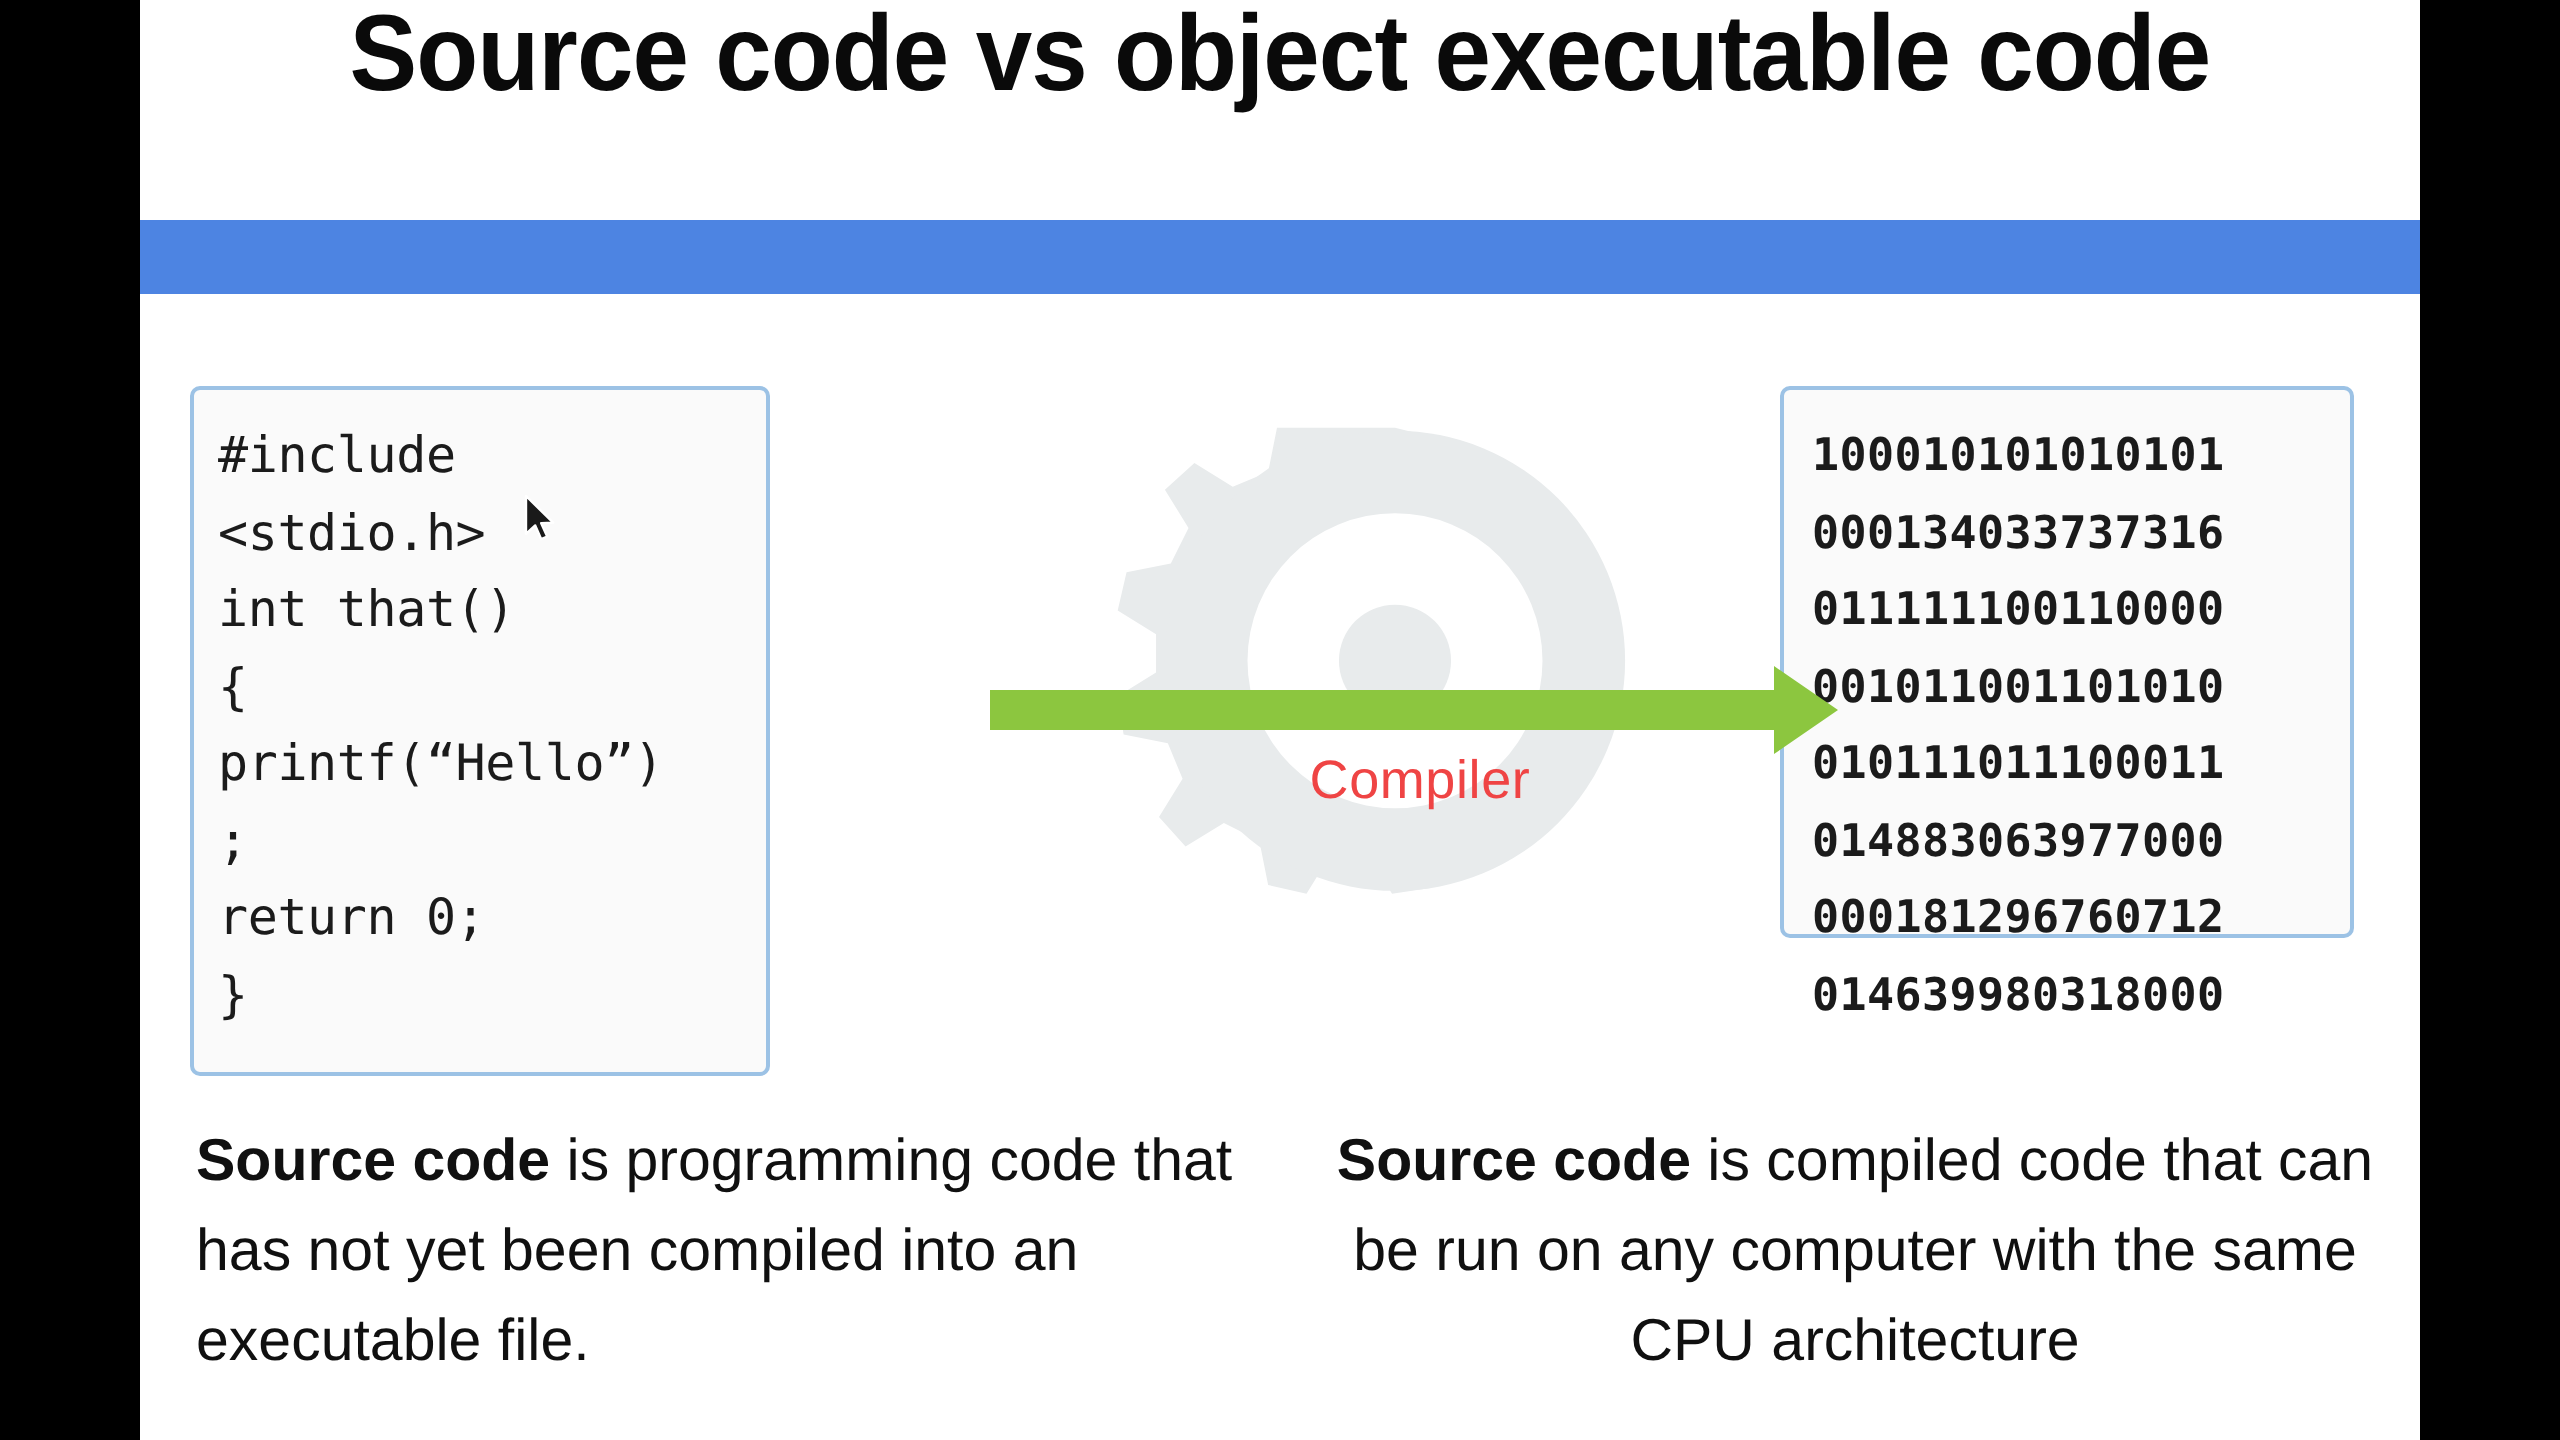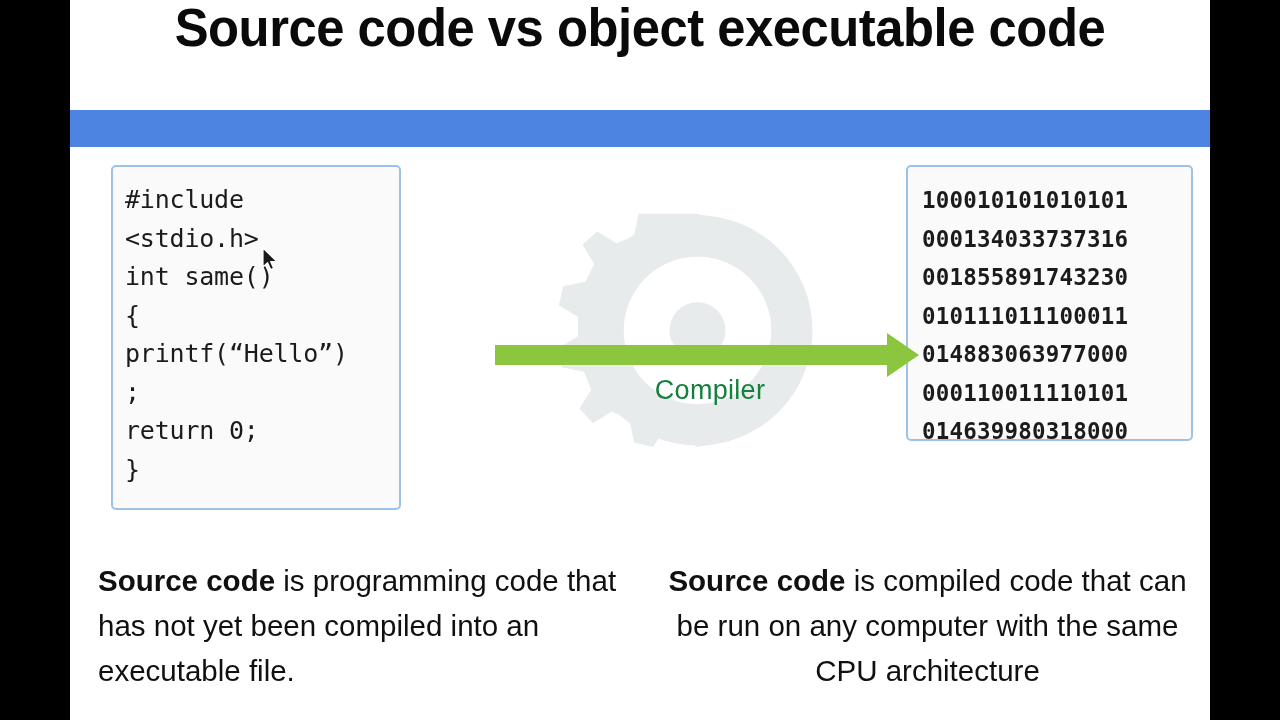--- a/index.html
+++ b/index.html
@@ -58,27 +58,26 @@
     left: 0;
     top: 110px;
     width: 1140px;
     height: 37px;
     background: #4d84e2;
   }
 
   
   .code-panel {
     position: absolute;
-    top: 165px;
+    top: 193px;
     box-sizing: border-box;
     border: 2px solid #9cc2e5;
     border-radius: 5px;
     background: #fafafa;
     box-shadow: 0 0 0 0 rgba(0,0,0,0);
-    margin-left: 16px;
   }
   #source-panel {
     left: 25px;
     width: 290px;
     height: 345px;
     padding: 14px 0 0 12px;
   }
   #object-panel {
     left: 820px;
     width: 287px;
@@ -133,21 +132,21 @@
     height: 48px;
   }
   #compiler-label {
     position: absolute;
     left: 0;
     top: 190px;
     width: 430px;
     text-align: center;
     font-family: "Liberation Sans", sans-serif;
     font-size: 27px;
-    color: #15803d;
+    color: #ef4444;
     letter-spacing: 0.3px;
   }
 
   
   .caption {
     position: absolute;
     top: 558px;
     font-family: "Liberation Sans", sans-serif;
     font-size: 29.5px;
     line-height: 45px;
@@ -174,35 +173,36 @@
 
     <div id="title-area">
       <div id="slide-title">Source code vs object executable code</div>
     </div>
 
     <div id="accent-bar"></div>
 
     <div id="source-panel" class="code-panel">
       <div class="code-line">#include</div>
       <div class="code-line">&lt;stdio.h&gt;</div>
-      <div class="code-line">int same()</div>
+      <div class="code-line">int that()</div>
       <div class="code-line">{</div>
       <div class="code-line">printf(“Hello”)</div>
       <div class="code-line">;</div>
       <div class="code-line">return 0;</div>
       <div class="code-line">}</div>
     </div>
 
     <div id="object-panel" class="code-panel">
       <div class="code-line">100010101010101</div>
       <div class="code-line">000134033737316</div>
-      <div class="code-line">001855891743230</div>
+      <div class="code-line">011111100110000</div>
+      <div class="code-line">001011001101010</div>
       <div class="code-line">010111011100011</div>
       <div class="code-line">014883063977000</div>
-      <div class="code-line">000110011110101</div>
+      <div class="code-line">000181296760712</div>
       <div class="code-line">014639980318000</div>
     </div>
 
     <div id="compiler-group">
 
       <div id="gear-icon-wrap">
         <svg width="295" height="335" viewBox="0 0 200 200" aria-hidden="true">
           <g fill="#e8ebec">
             <g>
               <path d="M100 6

